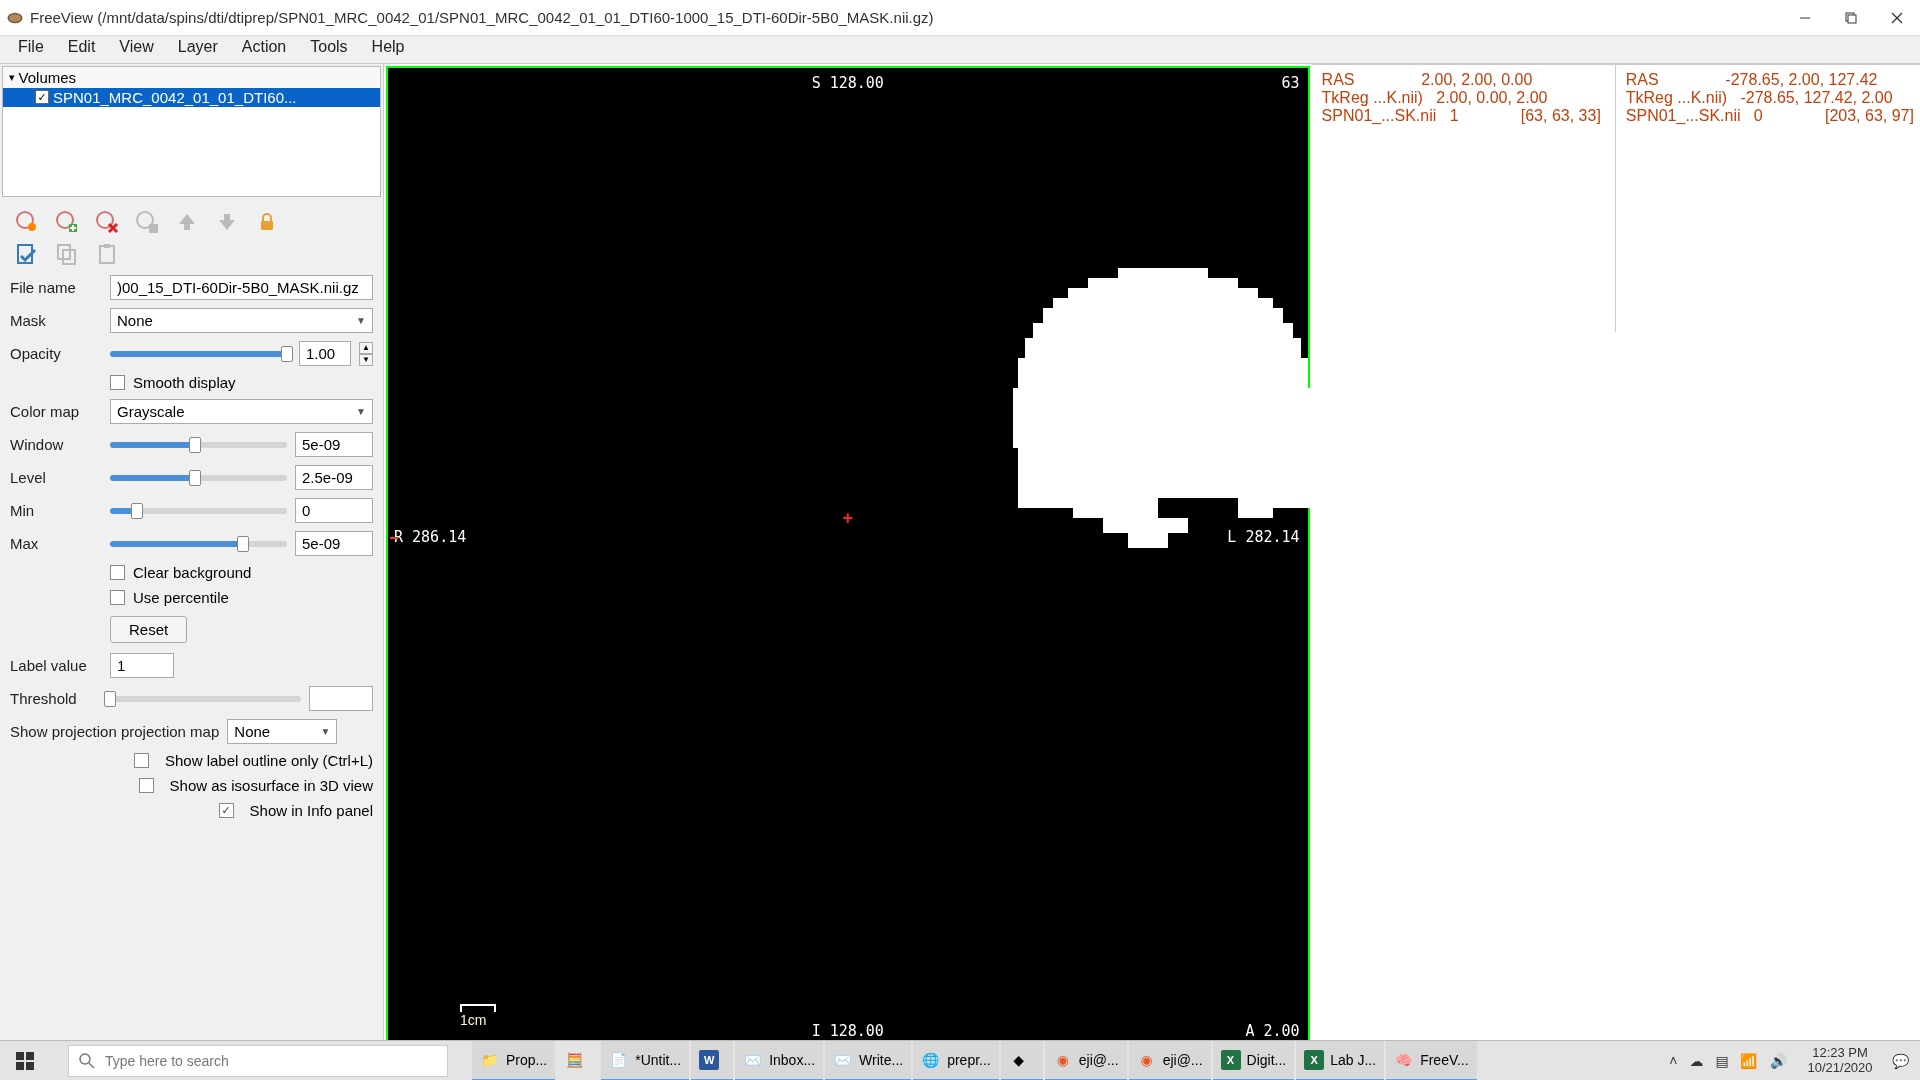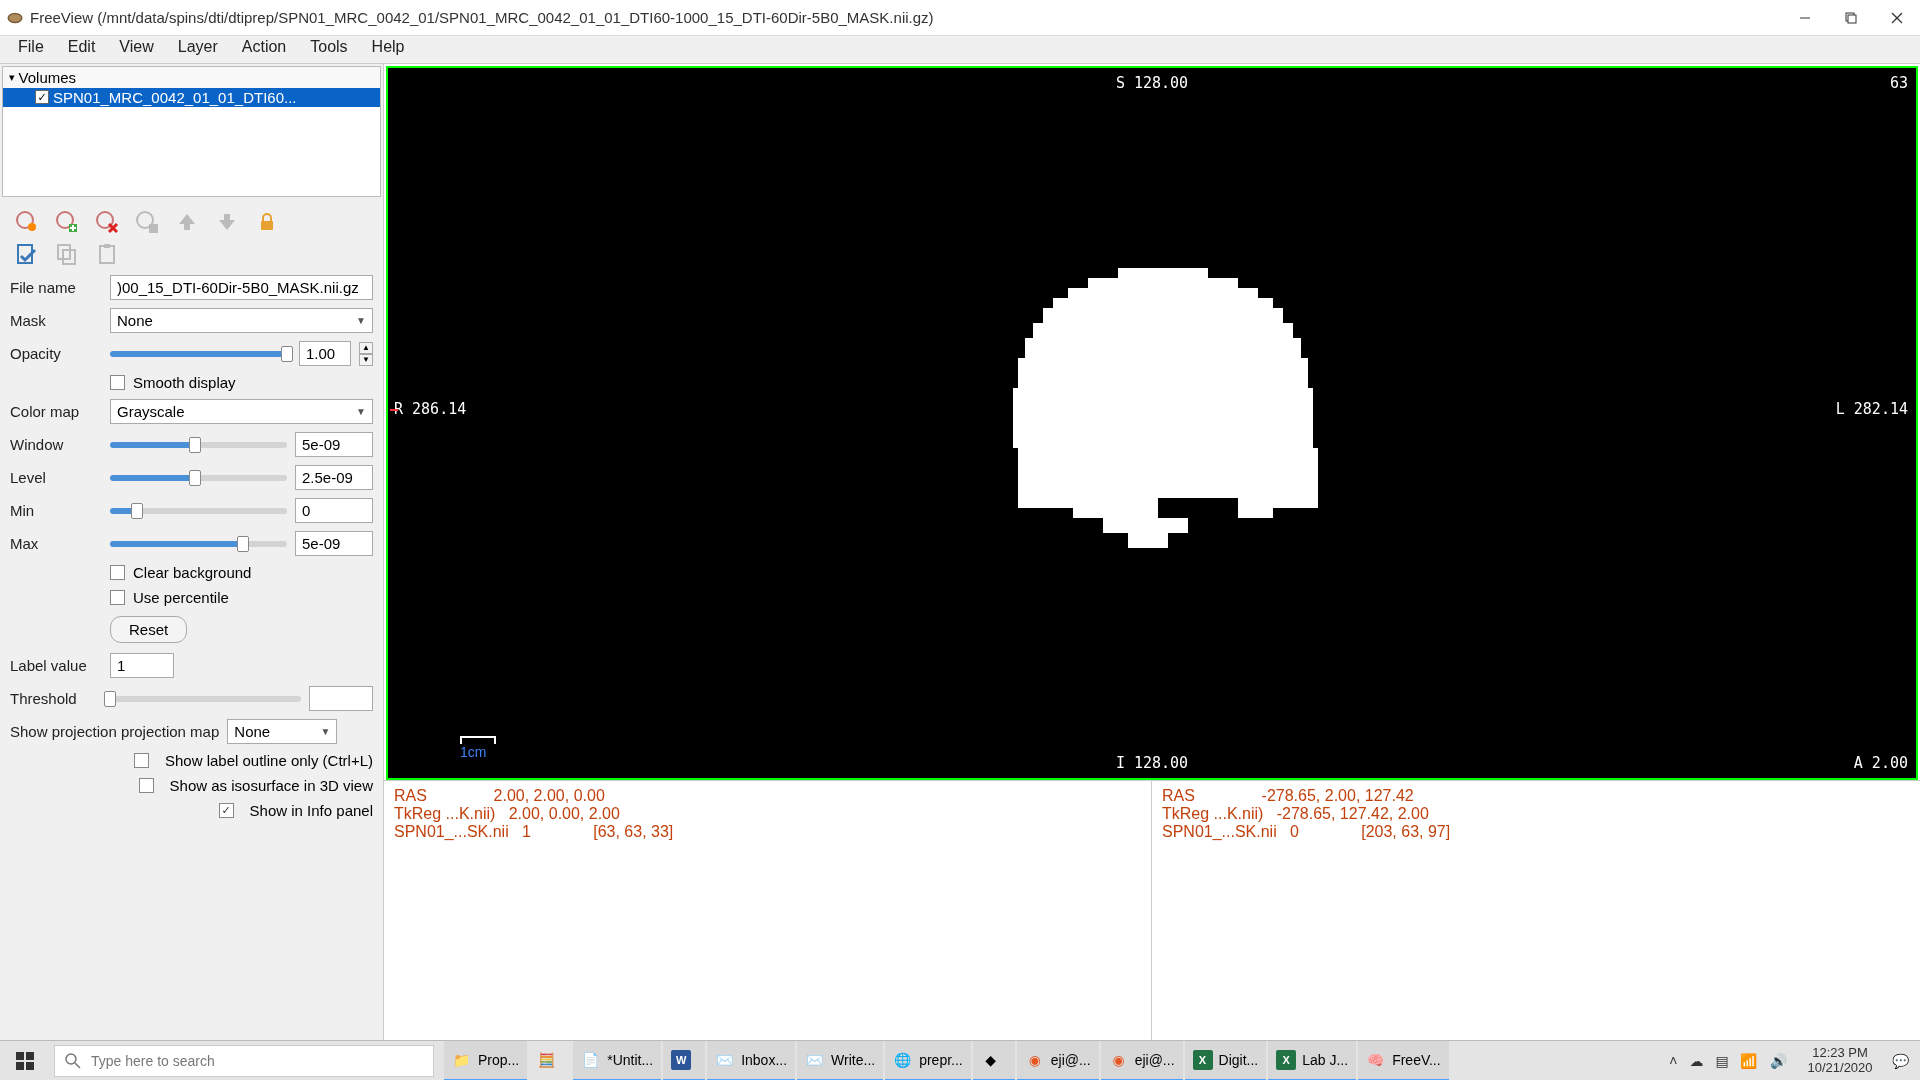--- a/index.html
+++ b/index.html
@@ -12,21 +12,21 @@
 .titlebar .winbtn { width: 46px; height: 28px; display: flex; align-items: center; justify-content: center; font-size: 14px; color: #333; }
 .titlebar .winbtn svg { width: 12px; height: 12px; }
 
 
 .menubar { height: 28px; background: #f0f0f0; display: flex; padding-left: 6px; font-size: 16px; border-bottom: 1px solid #ccc; }
 .menubar .item { padding: 2px 12px; color: #222; }
 
 
 .body { display: flex; height: calc(1080px - 28px - 28px - 40px); }
 .sidebar { width: 384px; background: #f0f0f0; border-right: 1px solid #ccc; display: flex; flex-direction: column; font-size: 15px; }
-.content { flex: 1; display: flex; flex-direction: column; background: #fff; }
+.content { flex: 1; display: flex; flex-direction: row; background: #fff; }
 
 
 .vol-panel { border: 1px solid #bbb; margin: 2px; background: #fff; }
 .vol-head { padding: 2px 6px; font-size: 15px; background: #f8f8f8; display: flex; align-items: center; }
 .vol-head .tri { margin-right: 4px; font-size: 11px; }
 .vol-list { height: 108px; overflow: hidden; }
 .vol-item { background: #0a64c8; color: #fff; padding: 1px 6px 1px 50px; white-space: nowrap; overflow: hidden; text-overflow: ellipsis; position: relative; font-size: 15px; }
 .vol-item .chk { position: absolute; left: 32px; top: 2px; width: 14px; height: 14px; background: #fff; border: 1px solid #666; color:#000; font-size:11px; line-height:12px; text-align:center;}
 .vol-item .chk::after{content:"✓";}
 
@@ -42,37 +42,37 @@
 .prop .sel { flex: 1; border: 1px solid #aaa; padding: 3px 6px; background: #fff; display: flex; justify-content: space-between; align-items: center;}
 .prop .sel .car { font-size: 10px; color: #555; }
 .slider { flex: 1; height: 6px; background: linear-gradient(#4a90d9,#4a90d9) left/var(--p,50%) 100% no-repeat, #d4d4d4; border-radius: 3px; position: relative; }
 .slider .thumb { position: absolute; top: -5px; width: 12px; height: 16px; background: #fff; border: 1px solid #888; border-radius: 2px; left: calc(var(--p,50%) - 6px); }
 .smallnum { width: 78px; border: 1px solid #aaa; padding: 3px 6px; font-size: 15px; background:#fff;}
 .spin { width: 14px; display:flex; flex-direction:column; }
 .spin div{height:12px;border:1px solid #aaa;font-size:8px;text-align:center;line-height:10px;background:#f4f4f4;}
 .chkrow { display:flex; align-items:center; padding: 4px 10px 4px 110px; gap:8px;}
 .chkrow2 { display:flex; align-items:center; padding: 4px 10px; gap:16px;justify-content:flex-end;}
 .chkbox { width:15px; height:15px; border:1px solid #888; background:#fff; display:inline-flex;align-items:center;justify-content:center;font-size:11px;color:#333;}
-.resetbtn { border:1px solid #aaa; background:#f4f4f4; padding:4px 18px; border-radius:11px; margin-left:100px; font-size:15px;}
+.resetbtn { border:1px solid #aaa; background:#f4f4f4; padding:4px 18px; border-radius:3px; margin-left:100px; font-size:15px;}
 
 
 .viewport { flex: 1; background: #000; position: relative; border: 2px solid #00ff00; margin: 2px 2px 0 2px; }
 .vp-label { position: absolute; color: #fff; font-size: 15px; font-family: monospace;}
 .cross { position:absolute; color:#ff2020; font-size:18px; font-weight:bold; left:50%; top:46%; transform:translate(-50%,-50%);}
-.scale { position:absolute; left:72px; bottom:18px; color:#3b82f6; font-family:monospace; font-size:14px;}
+.scale { position:absolute; left:72px; bottom:18px; color:#fef9c3; font-family:monospace; font-size:14px;}
 .scale .bar{width:36px;height:8px;border-left:2px solid #fff;border-right:2px solid #fff;border-top:2px solid #fff;display:inline-block;vertical-align:bottom;}
 .mask-shape { position:absolute; left:610px; top:200px; width:330px; height:340px; }
 
 
 .info-row { display:flex; height:268px; border-top:1px solid #ccc;}
 .info-cell { width:50%; padding:6px 10px; font-family: Liberation Sans, sans-serif; font-size:16px; color:#c2410c; border-right:1px solid #ccc; white-space:pre;}
 .info-cell:last-child{border-right:none;}
 
 
-.taskbar { position: fixed; bottom:0; left:0; right:0; height:40px; background:#e4e4e4; display:flex; align-items:center; border-top:1px solid #bbb; font-size:14px;}
+.taskbar { position: fixed; bottom:0; left:0; right:0; height:40px; background:#e4e4e4; display:flex; align-items:center; border-top:1px solid #bbb; font-size:14px;gap:14px;}
 .taskbar .start { width:50px; height:40px; display:flex;align-items:center;justify-content:center;}
 .taskbar .search { width:380px; height:32px; margin:4px; background:#fff; border:1px solid #ccc; display:flex; align-items:center; padding:0 10px; color:#777; gap:10px;}
 .taskbar .apps { flex:1; display:flex; align-items:center; gap:2px; padding-left:6px;}
 .taskbar .app { height:40px; display:flex; align-items:center; gap:6px; padding:0 8px; border-bottom:2px solid transparent; font-size:14px;}
 .taskbar .app.active{background:#d8d8d8;border-bottom-color:#4aa0ff;}
 .taskbar .tray { display:flex; align-items:center; gap:12px; padding:0 10px; color:#333;}
 .taskbar .clock { text-align:center; line-height:1.15; font-size:13px; padding:0 8px;}
 .taskbar .appicon{width:20px;height:20px;display:inline-flex;align-items:center;justify-content:center;}
 </style>
 </head>

